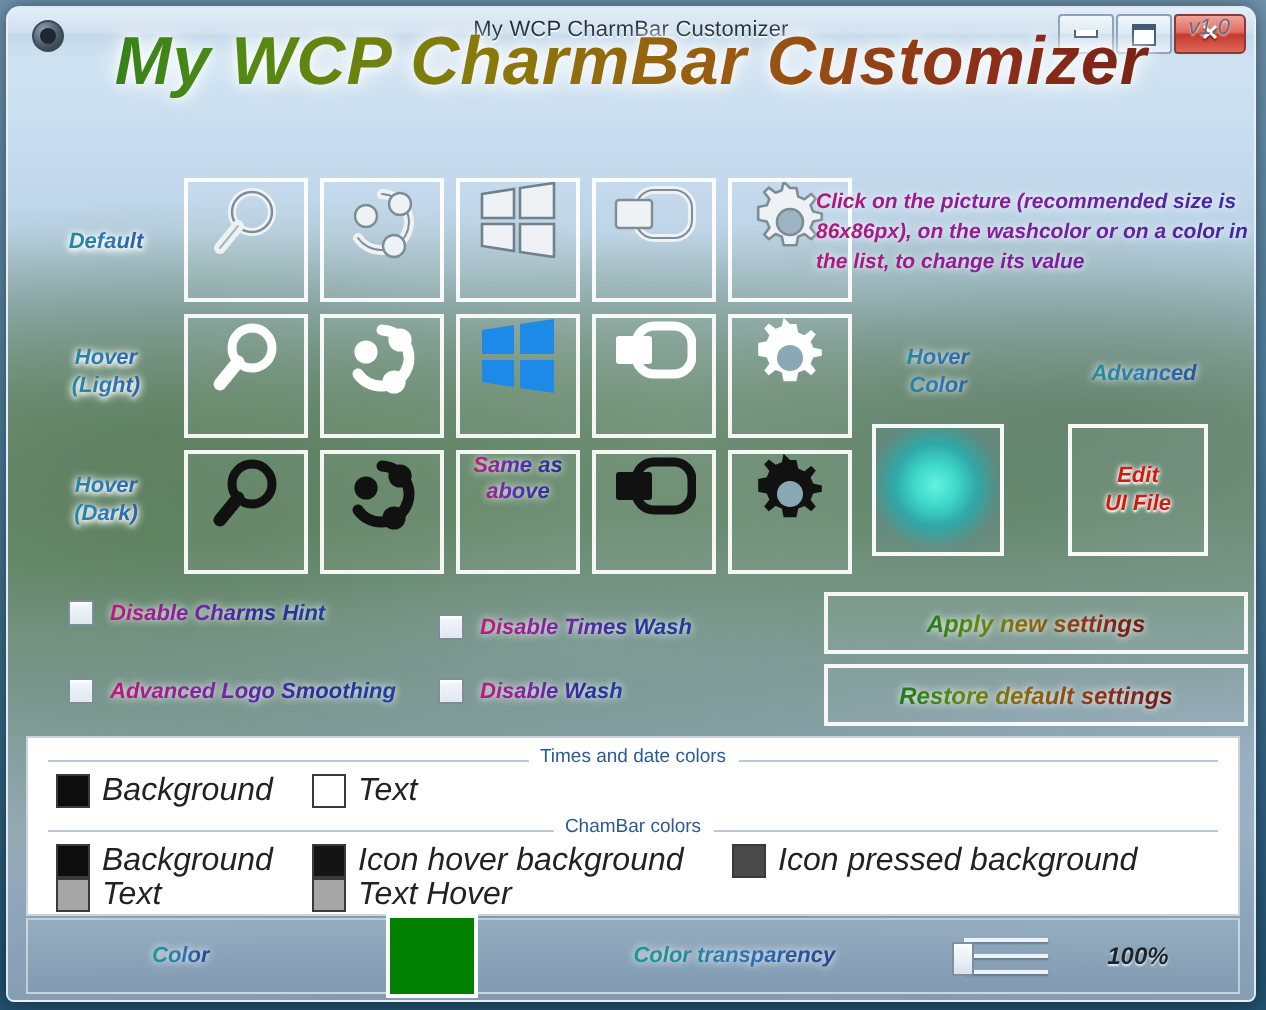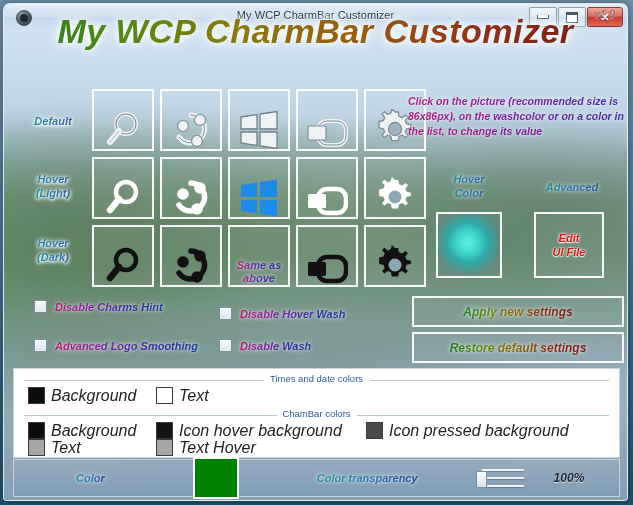--- a/index.html
+++ b/index.html
@@ -106,21 +106,21 @@
     -webkit-background-clip:text;background-clip:text;color:transparent;
     -webkit-text-fill-color:transparent;
     filter:drop-shadow(0 0 3px rgba(255,255,255,.95)) drop-shadow(0 0 6px rgba(255,255,255,.8));
   }
 
   
   .grid{position:absolute;left:88px;top:85px;z-index:5;}
   .row{display:flex;gap:6px;margin-bottom:6px;}
   .cell{
     width:58px;height:58px;border:2px solid rgba(255,255,255,.92);
-    display:flex;align-items:flex-end;justify-content:center;
+    display:flex;align-items:flex-start;justify-content:center;
     background:rgba(255,255,255,.06);
   }
   .rowlabel{
     position:absolute;left:14px;width:70px;text-align:center;z-index:5;
     font-size:11px;font-style:italic;font-weight:bold;line-height:14px;
     background:linear-gradient(90deg,#1d9b8e 0%,#2f74b5 55%,#23418f 100%);
     -webkit-background-clip:text;background-clip:text;color:transparent;
     -webkit-text-fill-color:transparent;
     filter:drop-shadow(0 0 2px rgba(255,255,255,1)) drop-shadow(0 1px 1px rgba(255,255,255,.9));
   }
@@ -416,21 +416,21 @@
         <div>UI File</div>
       </div>
     </div>
 
     <div class="cbrow cb1">
       <span class="cb"></span>
       <span class="cblabel">Disable Charms Hint</span>
     </div>
     <div class="cbrow cb2">
       <span class="cb"></span>
-      <span class="cblabel">Disable Hover Wash</span>
+      <span class="cblabel">Disable Times Wash</span>
     </div>
     <div class="cbrow cb3">
       <span class="cb"></span>
       <span class="cblabel">Advanced Logo Smoothing</span>
     </div>
     <div class="cbrow cb4">
       <span class="cb"></span>
       <span class="cblabel">Disable Wash</span>
     </div>
 

